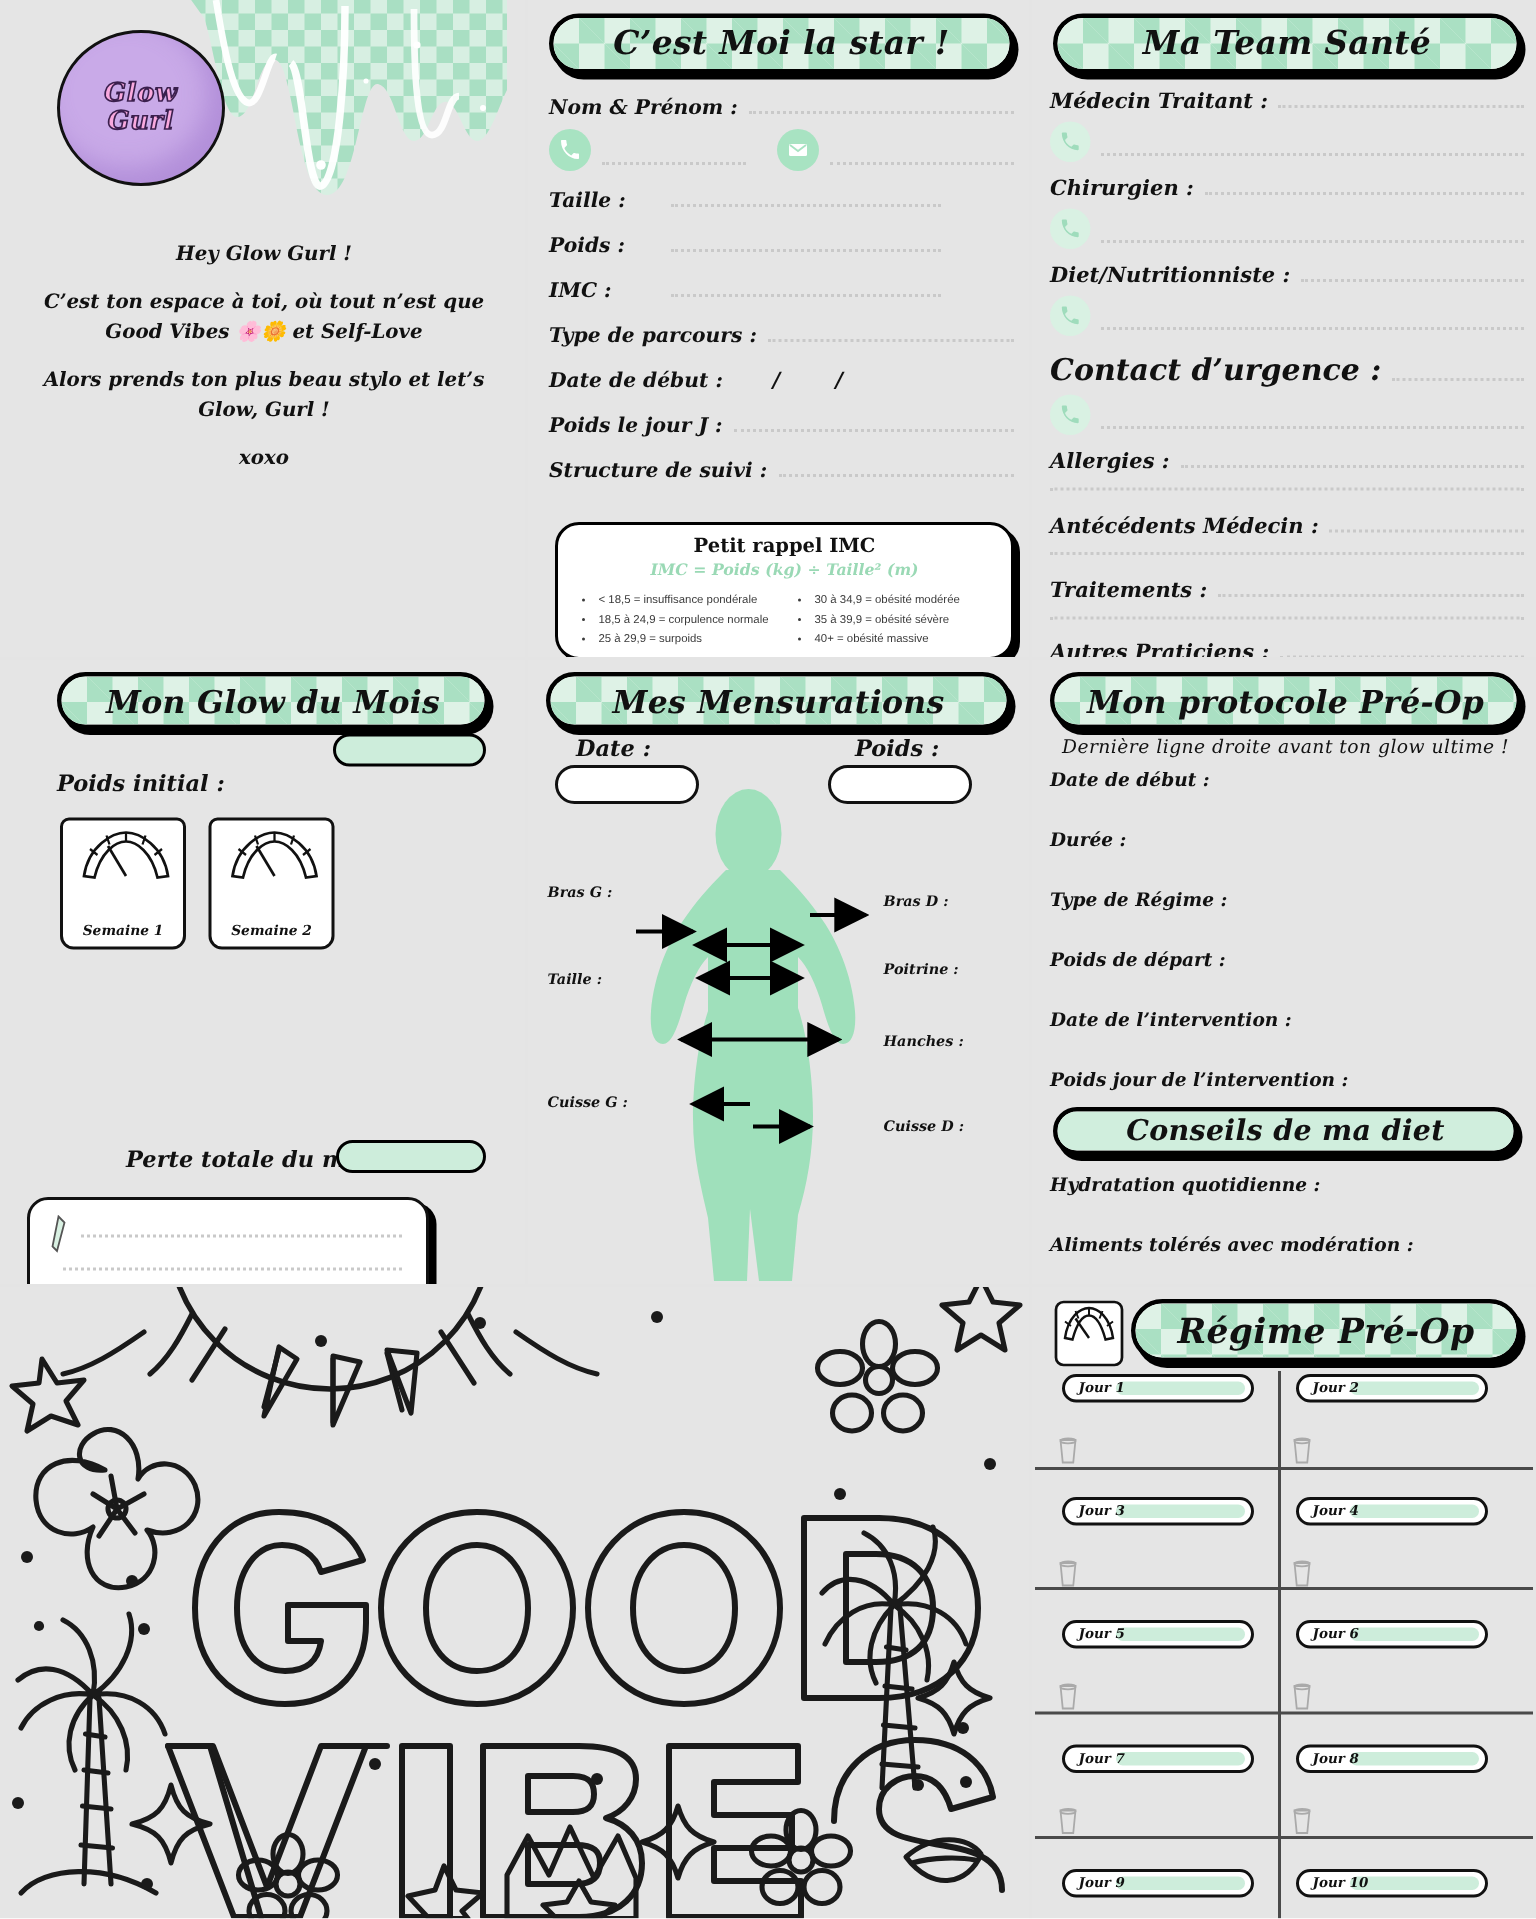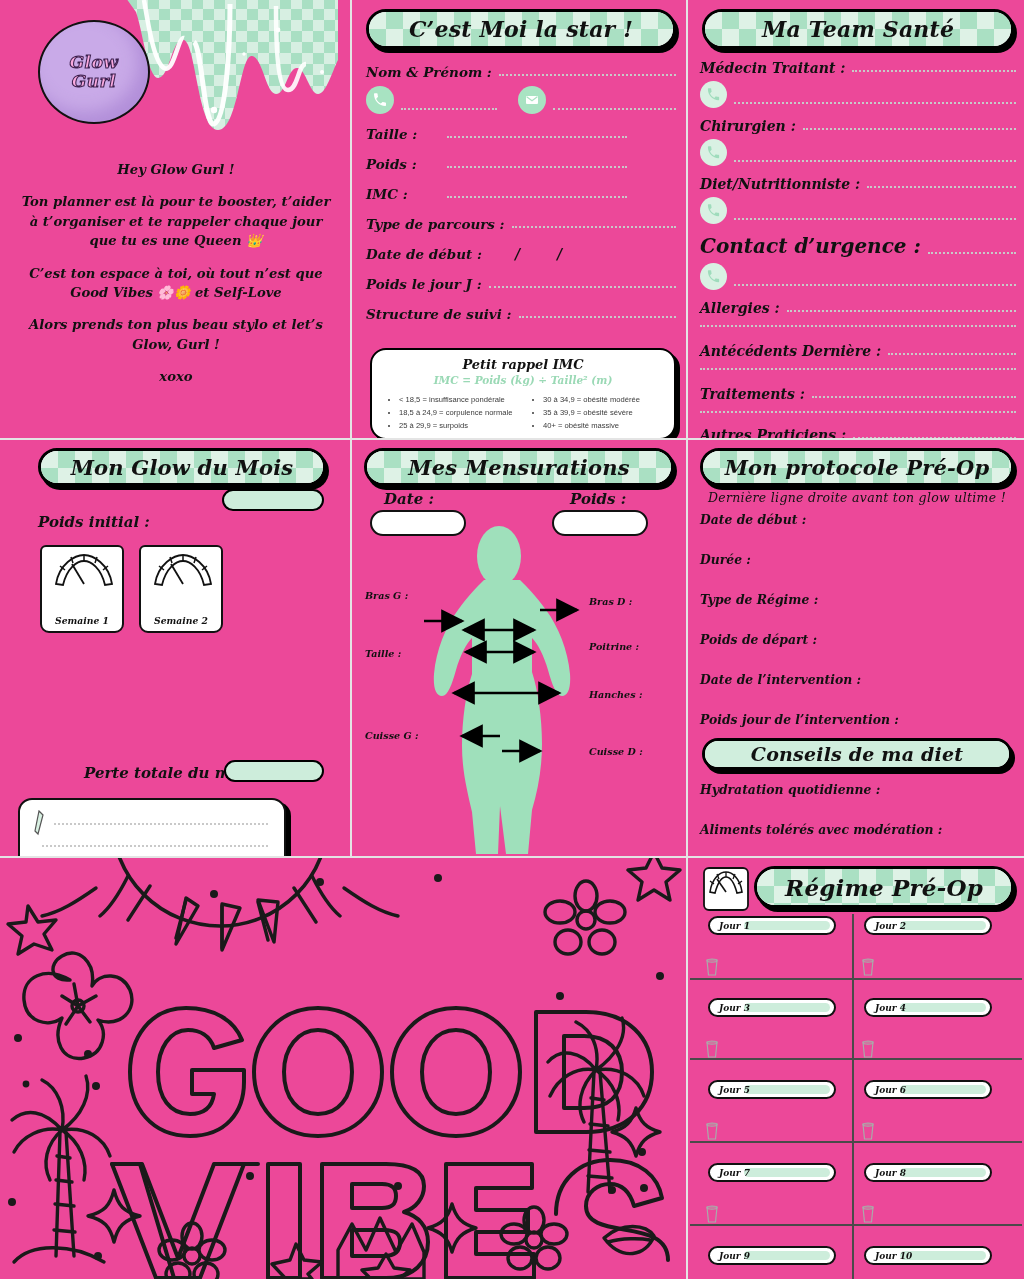--- a/index.html
+++ b/index.html
@@ -5,21 +5,21 @@
   * { box-sizing: border-box; margin: 0; padding: 0; }
   html, body { background:#ffffff; }
   body {
     width:1024px; height:1279px;
     font-family:"Liberation Serif", serif;
     overflow:hidden; position:relative;
   }
 
   
   .sheet { position:absolute; inset:0; }
-  .panel { position:absolute; background:#ec4899; overflow:hidden; }
+  .panel { position:absolute; background:#e5e5e5; overflow:hidden; }
 
   .p-tl { left:0;   top:0;    width:350px; height:438px; }
   .p-tm { left:352px; top:0;  width:334px; height:438px; }
   .p-tr { left:688px; top:0;  width:336px; height:438px; }
   .p-bl { left:0;   top:440px; width:350px; height:416px; }
   .p-bm { left:352px; top:440px; width:334px; height:416px; }
   .p-br { left:688px; top:440px; width:336px; height:416px; }
   .p-cl { left:0;   top:858px; width:686px; height:421px; }
   .p-cr { left:688px; top:858px; width:336px; height:421px; }
 
@@ -92,21 +92,21 @@
     width:28px; height:28px; border-radius:50%;
     background:#a8e3c2; display:flex; align-items:center; justify-content:center;
     flex:none;
   }
   .imcbox {
     position:absolute; left:18px; top:348px; right:10px; height:92px;
     border:2.2px solid #000; border-radius:16px; background:#fff;
     box-shadow:4px 4px 0 #000;
   }
   .imc-t { text-align:center; font-family:"DejaVu Serif", serif; font-weight:bold;
-           font-style:italic; font-size:13px; margin-top:7px; color:#111; }
+           font-size:13px; margin-top:7px; color:#111; }
   .imc-f { text-align:center; font-family:"DejaVu Serif", serif; font-weight:bold;
            font-style:italic; font-size:10.5px; color:#9ad9b5; margin-top:2px; }
   .imc-cols { display:flex; gap:14px; padding:7px 14px 0; }
   .imc-cols ul { list-style:disc; margin-left:13px; }
   .imc-cols li { font-family:"Liberation Sans", sans-serif; font-size:7.6px;
                  color:#3a3a3a; line-height:1.72; }
 
   
   .ghost-phone {
     width:27px; height:27px; border-radius:50%;
@@ -201,21 +201,20 @@
       <circle cx="118" cy="56" r="1.7" fill="#fff"></circle>
     </svg>
 
     <div class="logo">
       <span>Glow</span>
       <span>Gurl</span>
     </div>
 
     <div class="intro">
       <p>Hey Glow Gurl !</p>
-      <p>Ton planner est là pour te booster, t’aider à t’organiser et te rappeler chaque jour que tu es une Queen 👑</p>
       <p>C’est ton espace à toi, où tout n’est que Good Vibes 🌸🌼 et Self-Love</p>
       <p>Alors prends ton plus beau stylo et let’s Glow, Gurl !</p>
       <p>xoxo</p>
     </div>
   </div>
 
   <div class="panel p-tm">
 
     <div class="pill" style="position:absolute;left:14px;top:9px;right:10px;height:40px;">
       <div class="checks"></div>
@@ -362,21 +361,21 @@
 
       <div class="f-row">
         <span class="lab" style="font-size:14px;">Allergies :</span>
         <span class="dots"></span>
       </div>
       <div class="f-row" style="margin:9px 0 12px;">
         <span class="dots"></span>
       </div>
 
       <div class="f-row">
-        <span class="lab" style="font-size:14px;">Antécédents Dernière :</span>
+        <span class="lab" style="font-size:14px;">Antécédents Médecin :</span>
         <span class="dots"></span>
       </div>
       <div class="f-row" style="margin:9px 0 12px;">
         <span class="dots"></span>
       </div>
 
       <div class="f-row">
         <span class="lab" style="font-size:14px;">Traitements :</span>
         <span class="dots"></span>
       </div>

